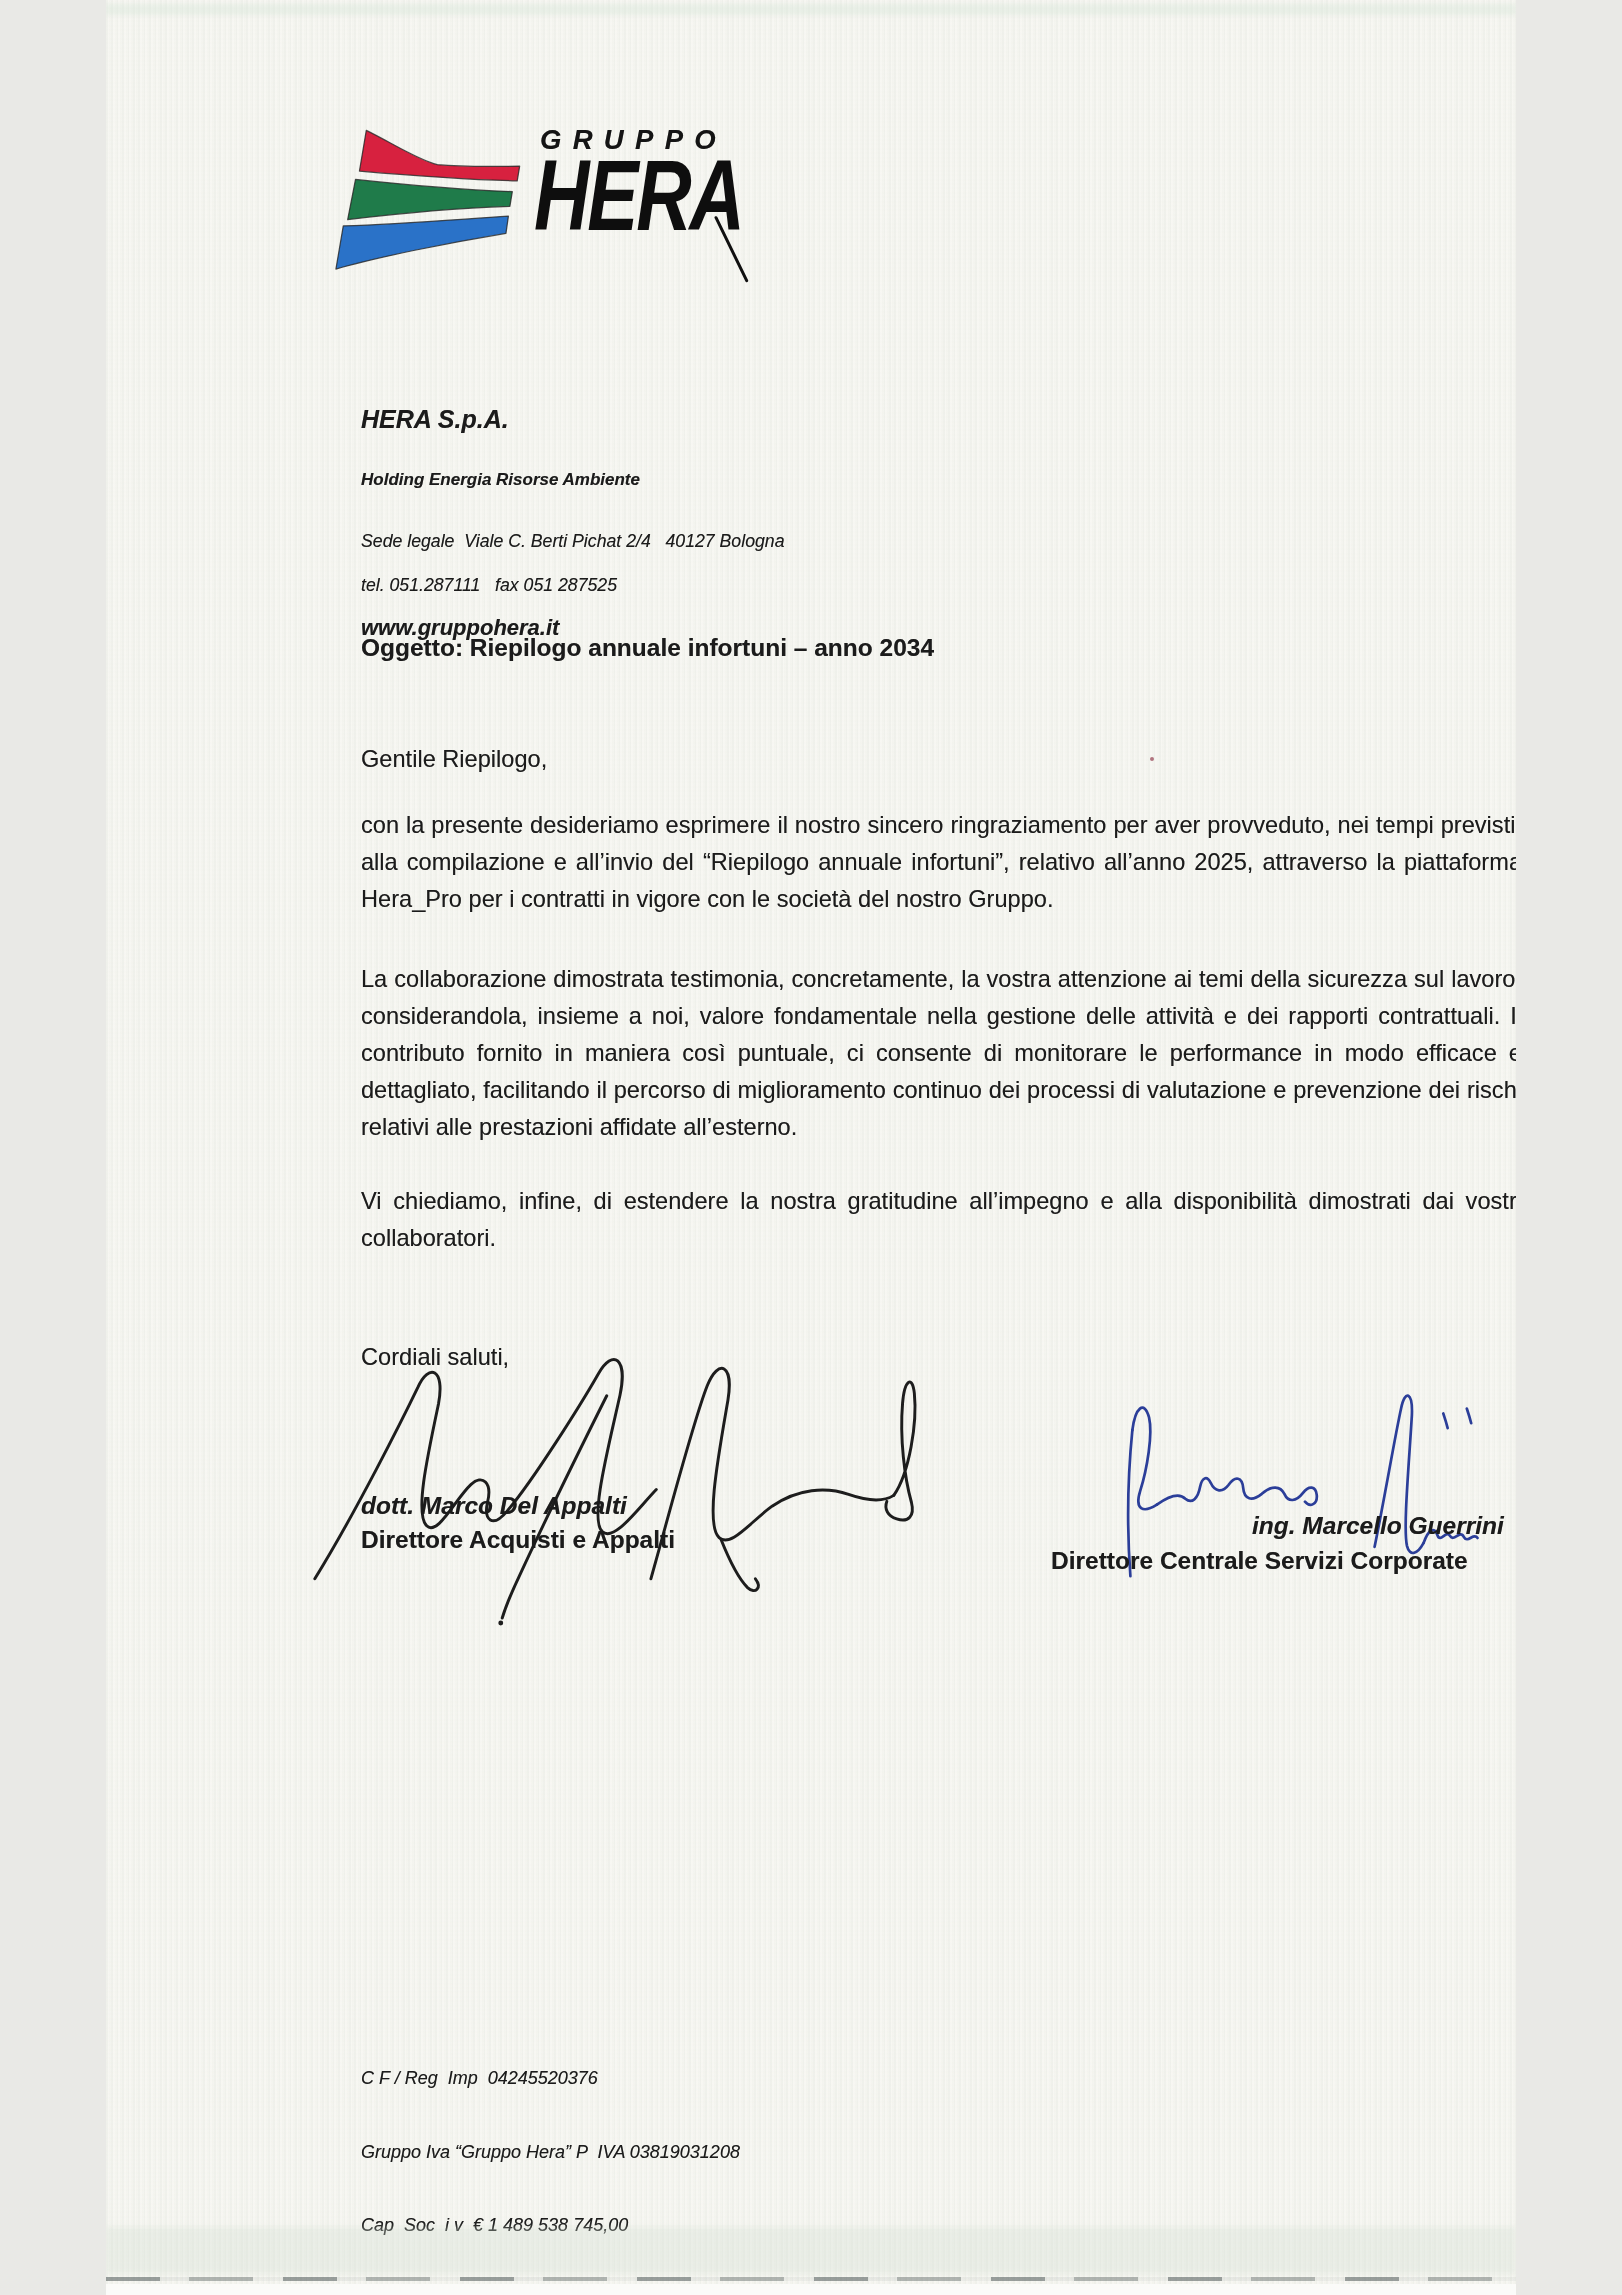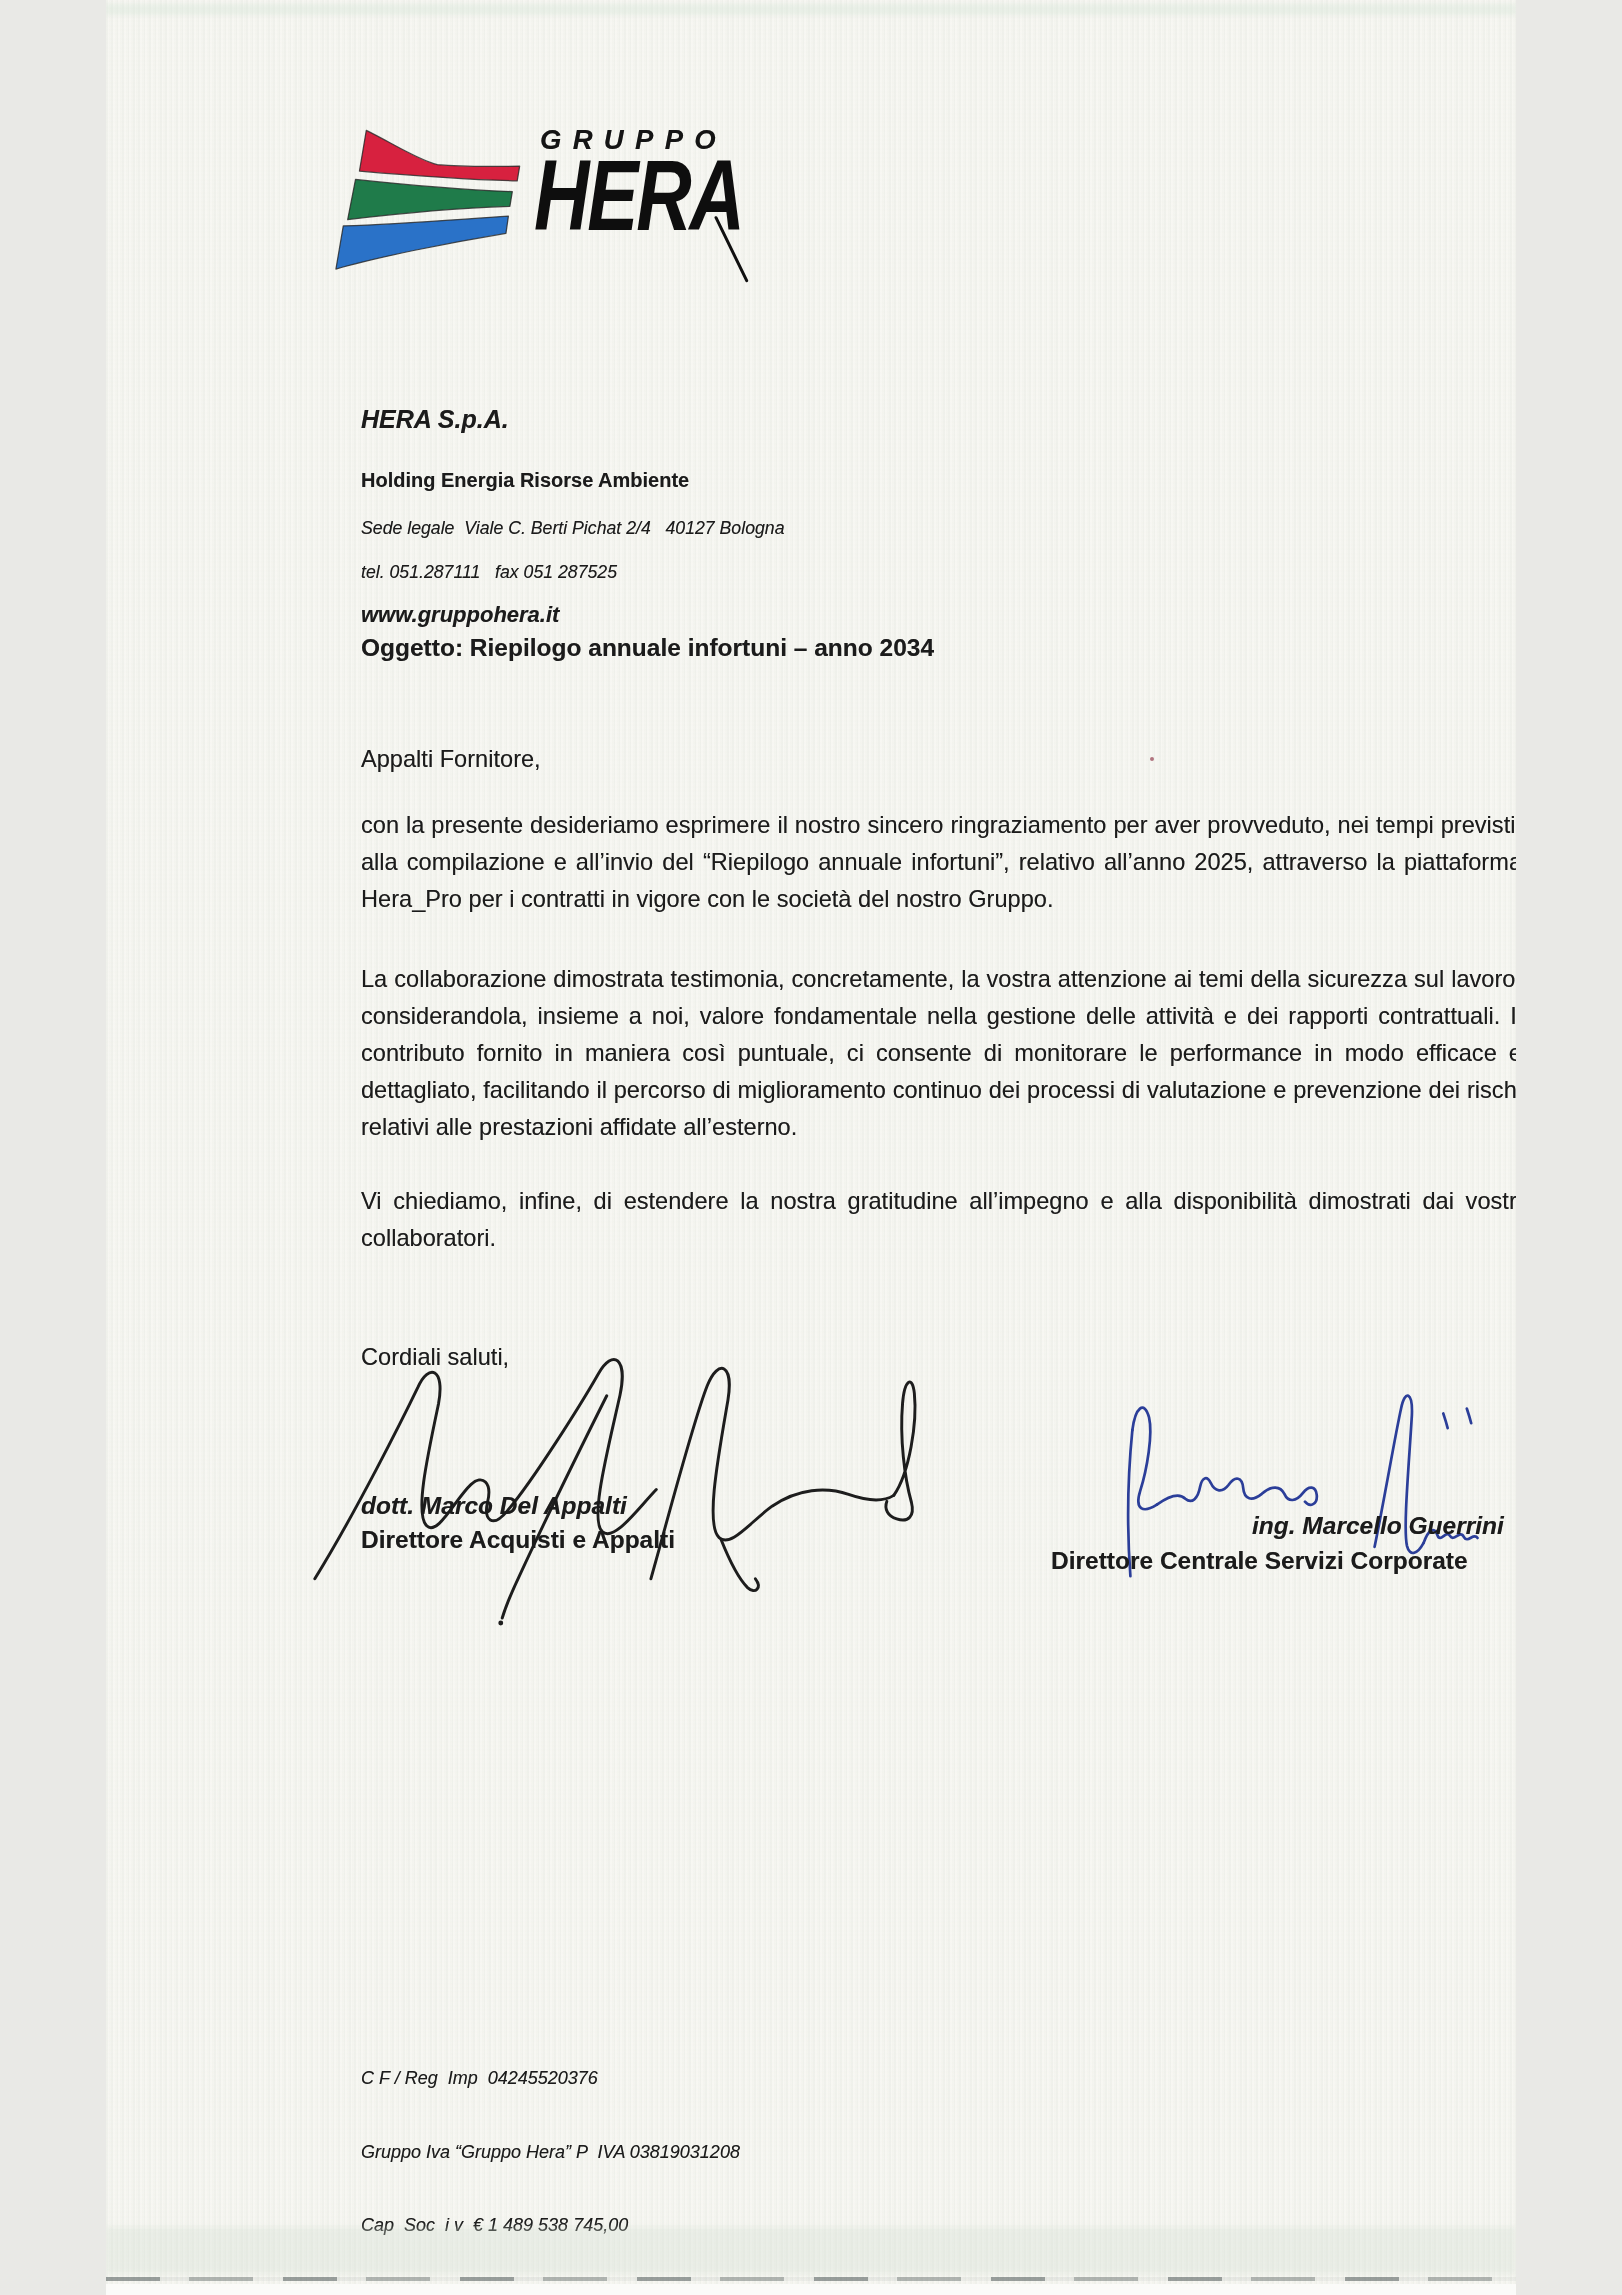--- a/index.html
+++ b/index.html
@@ -31,21 +31,21 @@
     letter-spacing:-2.9px;
   }
   .hera-leg{
     left:608px;top:217px;width:2.9px;height:73px;
     background:#101010;border-radius:1.5px;
     transform:rotate(-26deg);transform-origin:top left;
   }
   
   .letterhead{left:255px;top:389px;white-space:pre-wrap;}
   .lh-company{font-size:25px;font-weight:bold;font-style:italic;line-height:24.5px;margin-bottom:19px;}
-  .lh-holding{font-size:20px;font-weight:bold;line-height:22.6px;margin-bottom:8px;}
+  .lh-holding{font-size:17px;font-weight:bold;font-style:italic;line-height:22.6px;margin-bottom:21px;}
   .lh-address,.lh-phone{font-size:17.7px;font-style:italic;line-height:22.6px;margin-bottom:2.9px;}
   .lh-phone{margin-bottom:3px;}
   .lh-site{font-size:22px;font-weight:bold;font-style:italic;line-height:22.6px;}
   
   .subject{left:255px;top:634px;font-size:24.5px;font-weight:bold;white-space:nowrap;}
   .salutation{left:255px;top:746px;font-size:23.6px;}
   .para{left:255px;width:1161px;font-size:23.6px;line-height:37px;text-align:justify;}
   .p1{top:807px;} .p2{top:961px;} .p3{top:1183px;}
   .closing{left:255px;top:1344px;font-size:23.6px;}
   
@@ -90,21 +90,21 @@
   <div class="abs letterhead">
     <div class="t lh-company">HERA S.p.A.</div>
     <div class="t lh-holding">Holding Energia Risorse Ambiente</div>
     <div class="t lh-address">Sede legale  Viale C. Berti Pichat 2/4   40127 Bologna</div>
     <div class="t lh-phone">tel. 051.287111   fax 051 287525</div>
     <div class="t lh-site">www.gruppohera.it</div>
   </div>
 
   <div class="abs t subject">Oggetto: Riepilogo annuale infortuni – anno 2034</div>
 
-  <div class="abs t salutation">Appalti Fornitore,</div>
+  <div class="abs t salutation">Gentile Riepilogo,</div>
   <div class="abs t para p1">con la presente desideriamo esprimere il nostro sincero ringraziamento per aver provveduto, nei tempi previsti, alla compilazione e all’invio del “Riepilogo annuale infortuni”, relativo all’anno 2025, attraverso la piattaforma Hera_Pro per i contratti in vigore con le società del nostro Gruppo.</div>
   <div class="abs t para p2">La collaborazione dimostrata testimonia, concretamente, la vostra attenzione ai temi della sicurezza sul lavoro, considerandola, insieme a noi, valore fondamentale nella gestione delle attività e dei rapporti contrattuali. Il contributo fornito in maniera così puntuale, ci consente di monitorare le performance in modo efficace e dettagliato, facilitando il percorso di miglioramento continuo dei processi di valutazione e prevenzione dei rischi relativi alle prestazioni affidate all’esterno.</div>
   <div class="abs t para p3">Vi chiediamo, infine, di estendere la nostra gratitudine all’impegno e alla disponibilità dimostrati dai vostri collaboratori.</div>
   <div class="abs t closing">Cordiali saluti,</div>
 
   <svg class="abs" style="left:199px;top:1349px;" width="628" height="280" viewBox="0 0 1280 570">
     <g fill="none" stroke="#1d1d1d" stroke-width="6" stroke-linecap="round">
       <path d="M 20 468 C 105 330 200 140 230 78 C 252 28 286 38 272 112 C 248 225 224 336 248 360 C 270 382 306 306 338 276 C 362 254 382 272 372 312 C 364 348 382 366 412 330 C 465 268 565 108 598 50 C 628 -2 658 18 642 94 C 616 210 580 348 606 372 C 630 393 676 328 716 286"></path>
       <path d="M 705 468 C 738 352 790 150 820 74 C 843 18 874 30 862 104 C 842 220 816 358 844 384 C 868 406 910 350 952 320 C 1005 284 1062 280 1108 296 C 1148 310 1178 312 1200 298"></path>
       <path d="M 1200 298 C 1232 252 1248 150 1242 90 C 1238 52 1222 62 1218 110 C 1212 182 1222 262 1236 312 C 1243 340 1230 354 1206 346 C 1188 340 1180 326 1186 310"></path>

